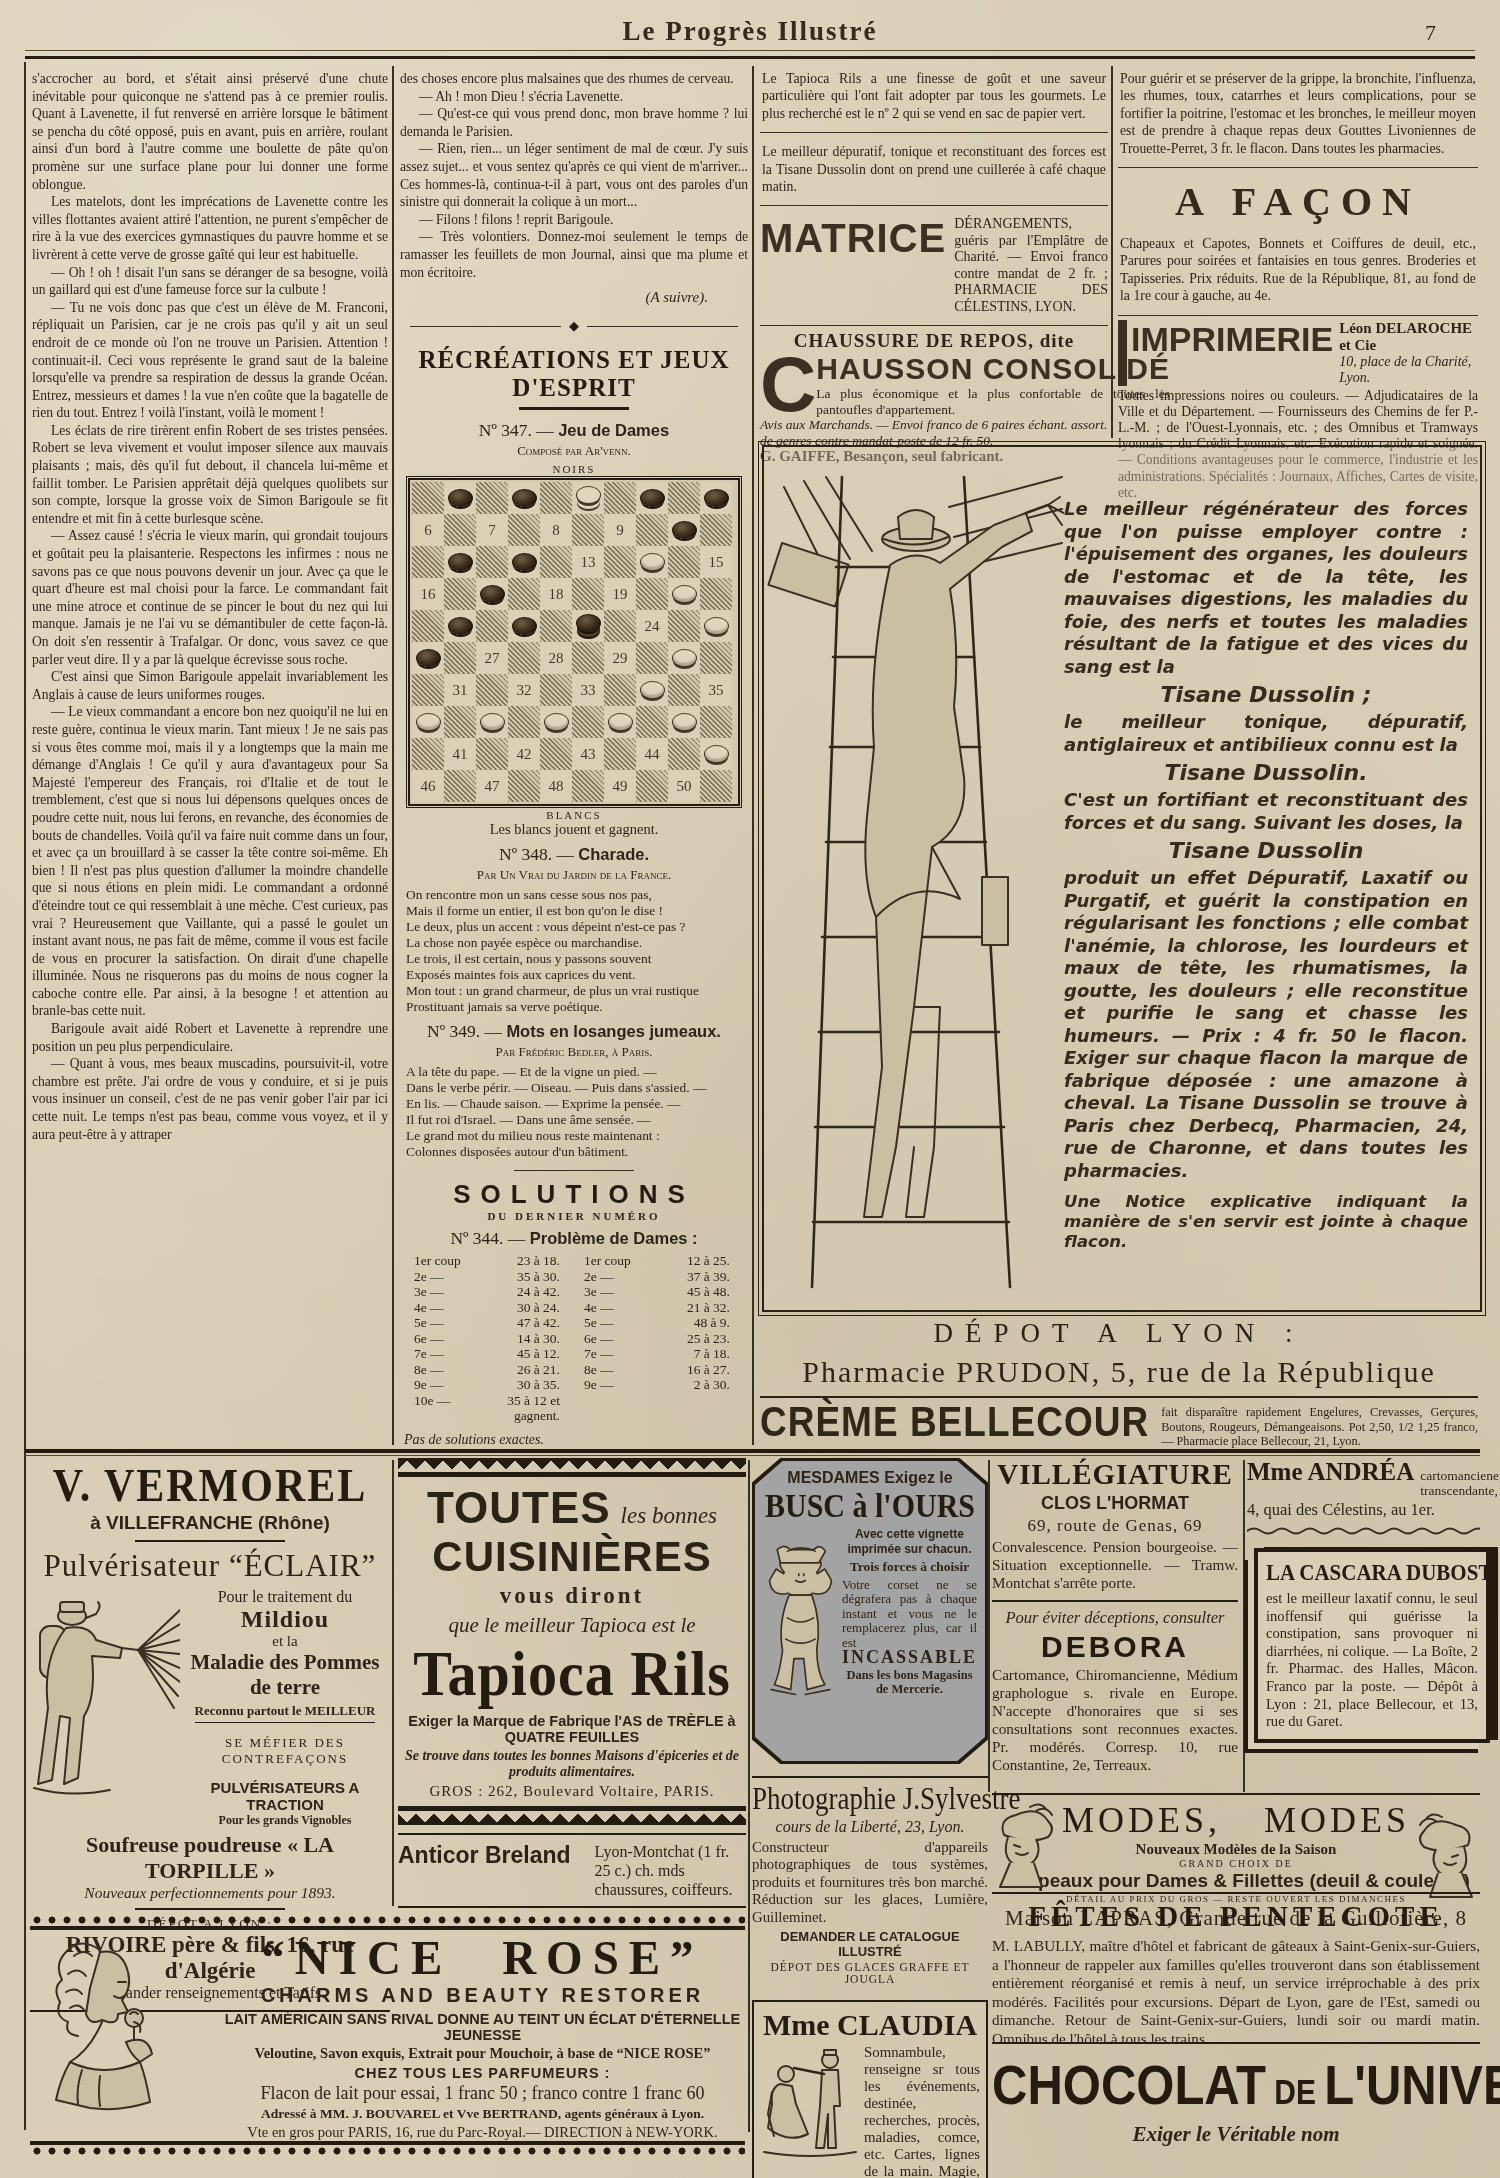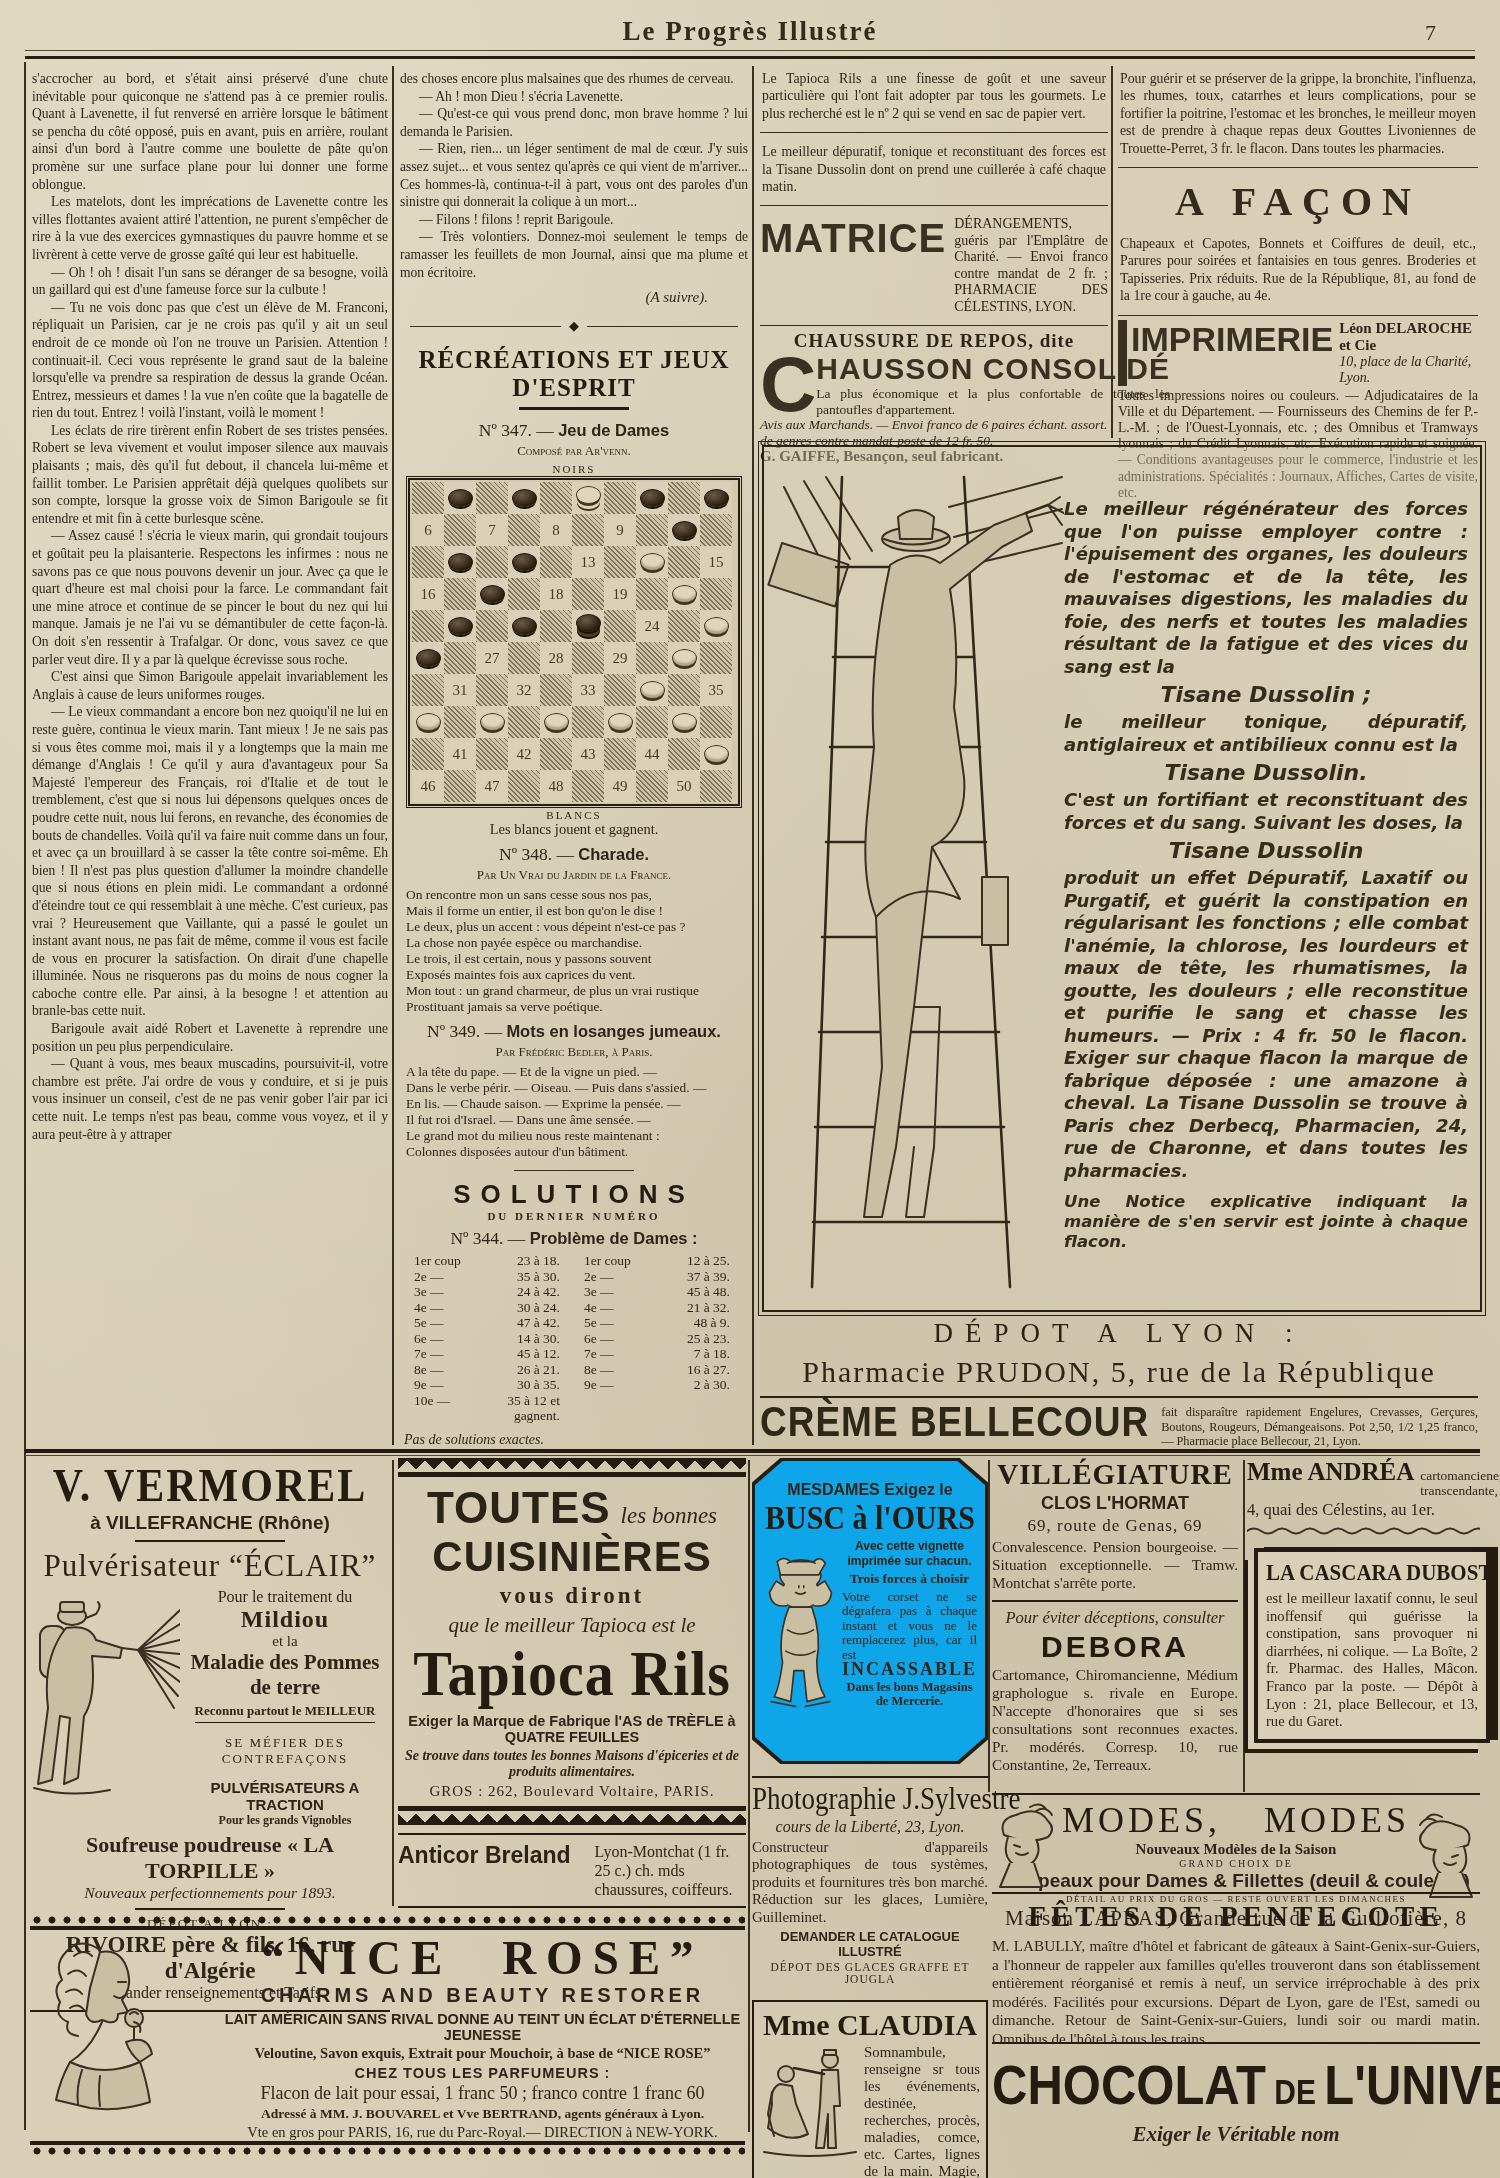--- a/index.html
+++ b/index.html
@@ -127,21 +127,21 @@
   .cuis .que{font-size:21px;font-style:italic;text-align:center;margin-top:4px;}
   .cuis .rils{font-size:58px;font-weight:bold;text-align:center;letter-spacing:1px;transform:scaleY(1.08);margin:2px 0 6px;color:#241c10;}
   .cuis .marque{font-size:14.5px;font-weight:bold;text-align:center;font-family:"Liberation Sans","DejaVu Sans",sans-serif;}
   .cuis .trouve{font-size:14px;font-weight:bold;font-style:italic;text-align:center;margin-top:3px;}
   .cuis .gros{font-size:15px;text-align:center;letter-spacing:1px;margin:3px 0 6px;}
   .anticor{display:flex;gap:24px;border-top:2px solid #241c10;border-bottom:2px solid #241c10;margin-top:8px;padding:7px 0;}
   .anticor .t{font-size:23px;font-weight:bold;font-family:"Liberation Sans","DejaVu Sans",sans-serif;white-space:nowrap;color:#2b2315;}
   .anticor .r{font-size:16px;line-height:19px;}
   
   .busc-wrap{position:absolute;left:752px;top:1458px;width:236px;height:306px;background:#241c10;clip-path:polygon(12% 0,88% 0,100% 8%,100% 92%,88% 100%,12% 100%,0 92%,0 8%);}
-  .busc-in{position:absolute;left:3px;top:3px;right:3px;bottom:3px;background:#0ea5e9;clip-path:polygon(12% 0,88% 0,100% 8%,100% 92%,88% 100%,12% 100%,0 92%,0 8%);padding:20px 8px;box-sizing:border-box;}
+  .busc-in{position:absolute;left:3px;top:3px;right:3px;bottom:3px;background:#a3a3a3;clip-path:polygon(12% 0,88% 0,100% 8%,100% 92%,88% 100%,12% 100%,0 92%,0 8%);padding:8px 8px;box-sizing:border-box;}
   .busc-in .m{font-size:16px;font-weight:bold;font-family:"Liberation Sans","DejaVu Sans",sans-serif;text-align:center;}
   .busc-in .t{font-size:30px;font-weight:bold;text-align:center;transform:scaleY(1.1);margin:2px 0 4px;color:#241c10;}
   .busc-row{display:flex;gap:4px;}
   .busc-right{flex:1;font-size:12.5px;line-height:14.5px;text-align:center;}
   .busc-right .vign{font-weight:bold;font-family:"Liberation Sans","DejaVu Sans",sans-serif;font-size:12px;}
   .busc-right .tf{font-weight:bold;font-size:13.5px;margin-top:4px;}
   .busc-right .body{text-align:justify;margin-top:3px;font-size:13px;}
   .busc-right .inc{font-size:18px;font-weight:bold;letter-spacing:2px;}
   .busc-right .mag{font-weight:bold;font-size:12.5px;margin-top:3px;}
   .sylv{position:absolute;left:752px;top:1776px;width:236px;border-top:2px solid #241c10;padding-top:6px;}

